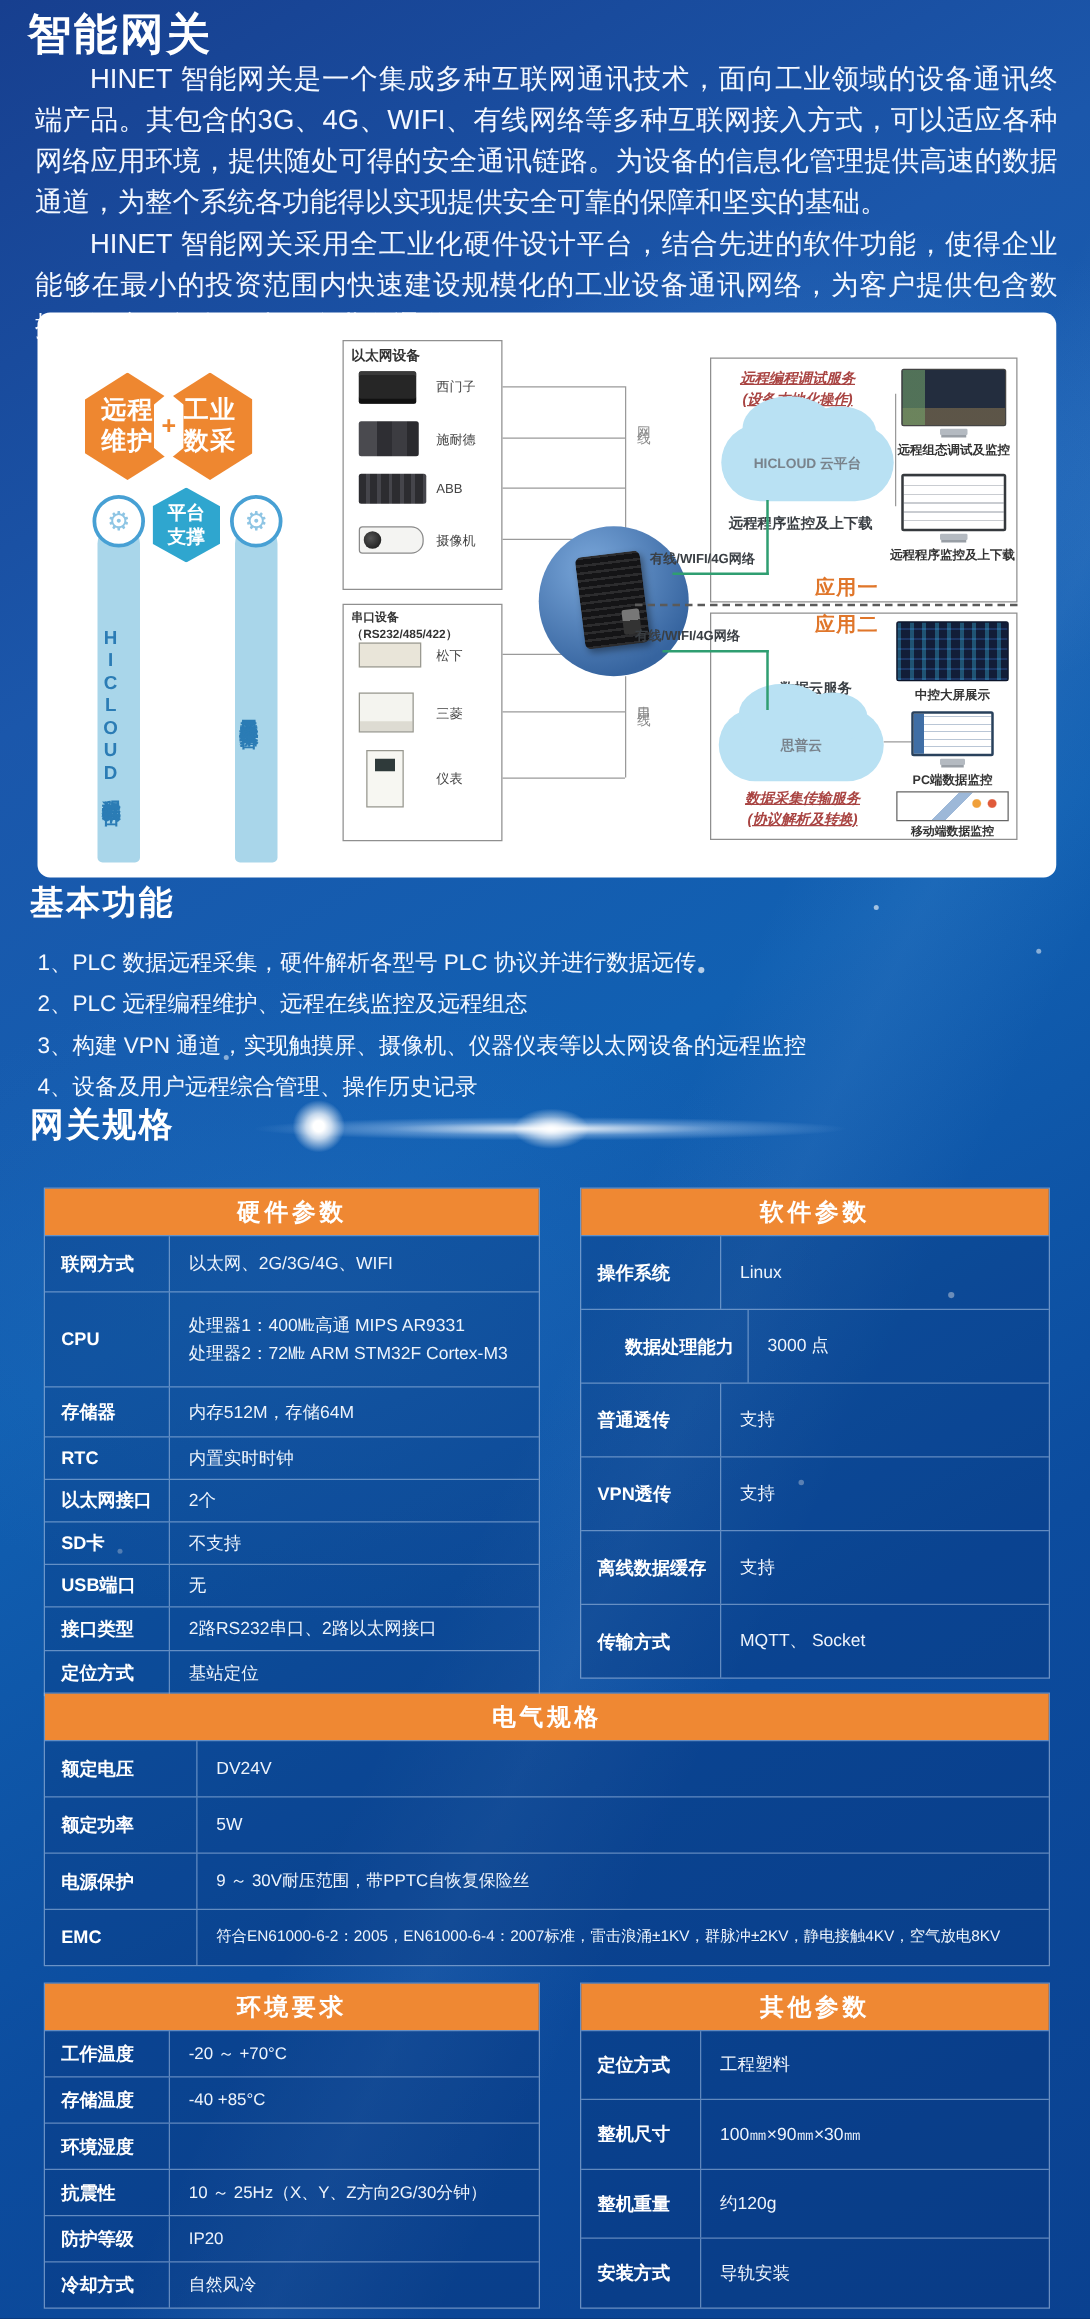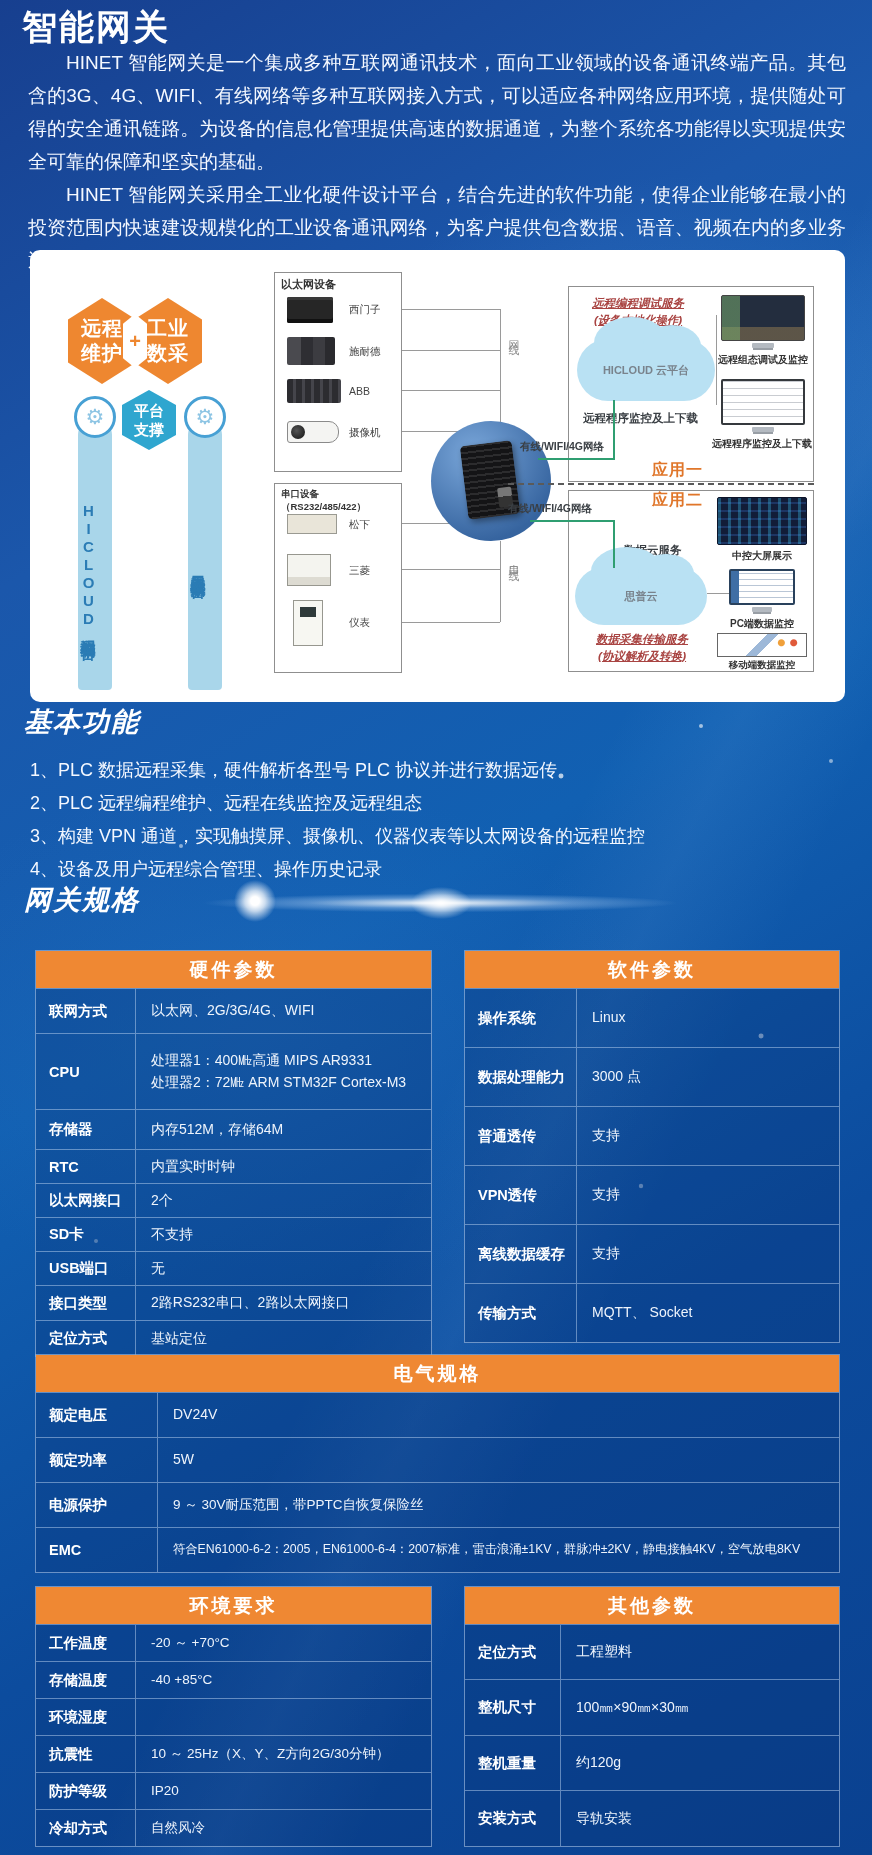--- a/index.html
+++ b/index.html
@@ -24,22 +24,22 @@
     clip-path:polygon(50% 0,100% 50%,50% 100%,0 50%);}
   .stars{position:absolute;left:0;top:0;width:2px;height:2px;border-radius:50%;
     box-shadow:640px 660px 0 1.5px rgba(255,255,255,.8),700px 725px 0 1px rgba(255,255,255,.6),
     780px 640px 0 1px rgba(255,255,255,.5),560px 775px 0 1.5px rgba(255,255,255,.7),
     830px 760px 0 1px rgba(255,255,255,.5),180px 845px 0 1px rgba(255,255,255,.5),
     760px 1035px 0 1.5px rgba(255,255,255,.55),95px 1240px 0 1px rgba(255,255,255,.4),
     640px 1185px 0 1.2px rgba(255,255,255,.45);}
   
   .page-title{position:absolute;left:22px;top:4px;margin:0;font-size:35px;font-weight:bold;letter-spacing:2px;}
   .intro-wrap{position:absolute;left:28px;top:46px;width:818px;}
-  .intro{margin:0;font-size:19px;line-height:33px;text-align:justify;text-indent:2em;color:#f4f8ff;}
-  .sec-heading{position:absolute;left:24px;margin:0;font-size:27px;font-weight:bold;letter-spacing:2px;font-style:italic;}
+  .intro{margin:0;font-size:22px;line-height:33px;text-align:justify;text-indent:2em;color:#f4f8ff;}
+  .sec-heading{position:absolute;left:24px;margin:0;font-size:27px;font-weight:bold;letter-spacing:2px;}
   .features-list{position:absolute;left:30px;top:754px;width:810px;font-size:18px;line-height:33px;color:#f4f8ff;}
   
   .panel{position:absolute;left:30px;top:250px;width:815px;height:452px;background:#fff;border-radius:10px;color:#333;}
   .hex{position:absolute;display:flex;align-items:center;justify-content:center;text-align:center;
     white-space:pre-line;font-weight:bold;color:#fff;
     clip-path:polygon(50% 0,100% 25%,100% 75%,50% 100%,0 75%,0 25%);}
   .hex-orange{background:#ee8730;font-size:20px;line-height:1.25;letter-spacing:1px;}
   .hex-teal{background:#2fa6cf;font-size:15px;line-height:1.3;}
   .plus-lens{position:absolute;display:flex;align-items:center;justify-content:center;background:#fff;
     clip-path:polygon(50% 0,100% 18%,100% 82%,50% 100%,0 82%,0 18%);
@@ -280,21 +280,21 @@
         <div class="tv">基站定位</div>
       </div>
   </div>
 
   <div class="spec-table lw112" style="left:464px;top:950px;width:376px;">
     <div class="th">软件参数</div>
     <div class="trow" style="height:59px;">
         <div class="tl">操作系统</div>
         <div class="tv">Linux</div>
       </div>
-    <div class="trow" style="height:59px;">
+    <div class="trow" style="height:59px;padding-left:22px;">
         <div class="tl">数据处理能力</div>
         <div class="tv">3000 点</div>
       </div>
     <div class="trow" style="height:59px;">
         <div class="tl">普通透传</div>
         <div class="tv">支持</div>
       </div>
     <div class="trow" style="height:59px;">
         <div class="tl">VPN透传</div>
         <div class="tv">支持</div>

